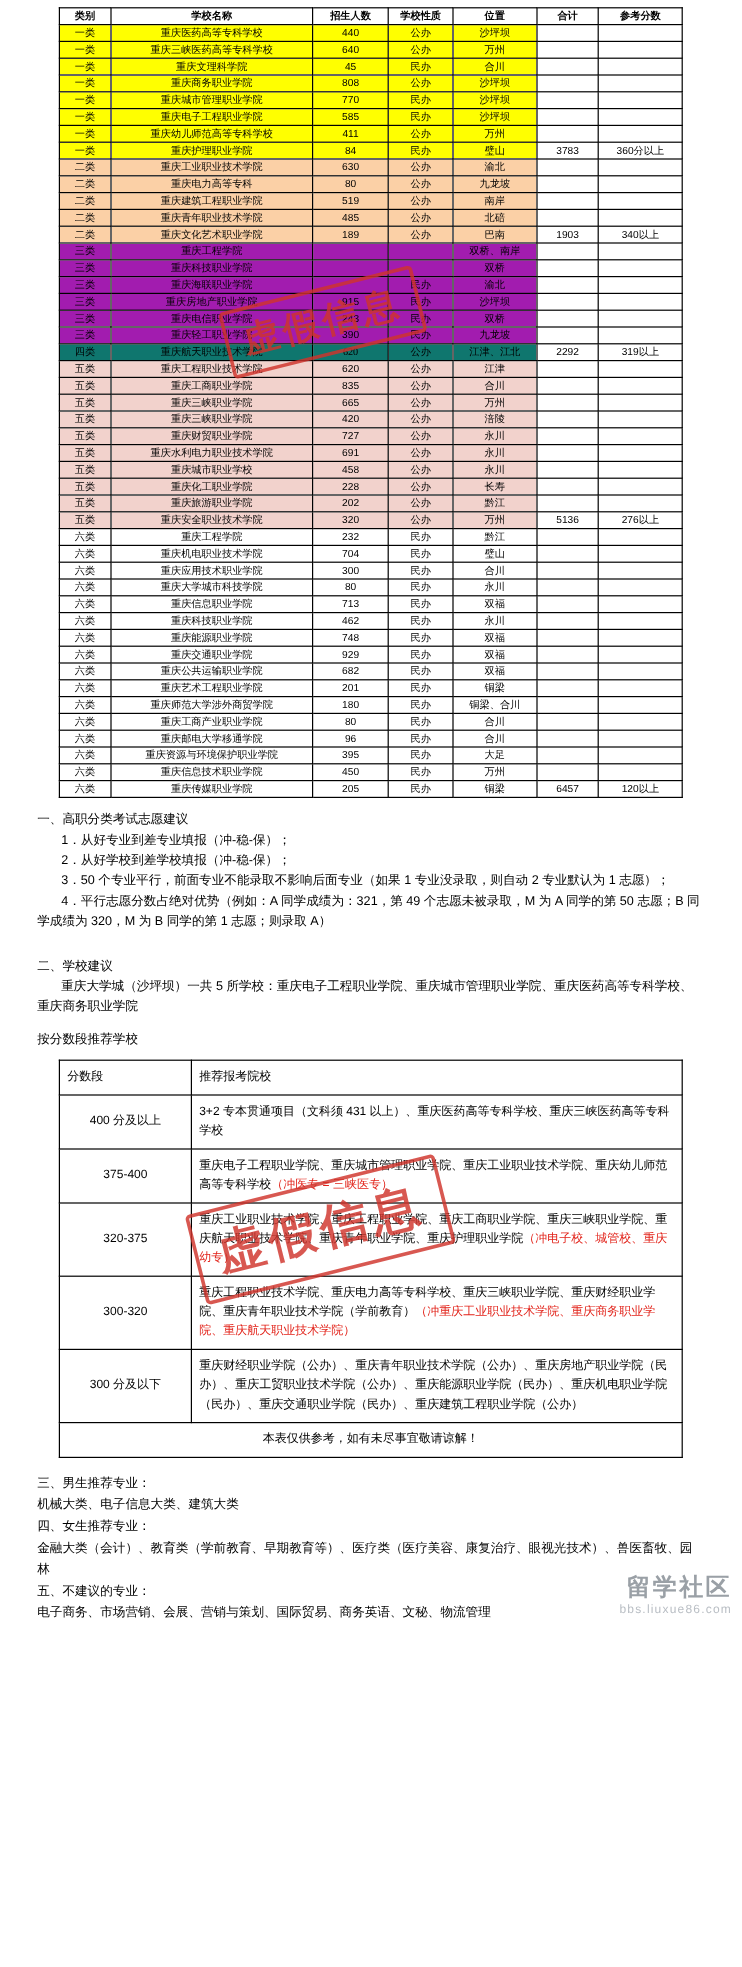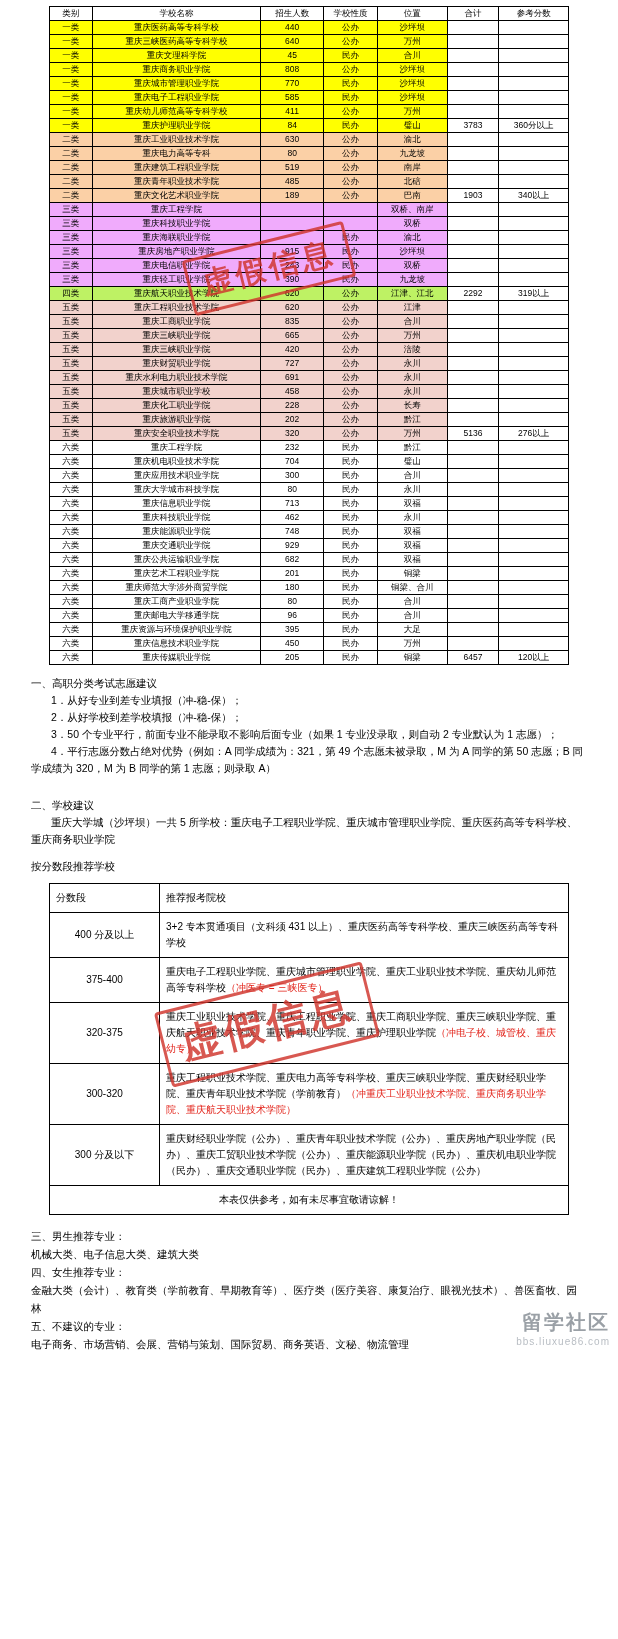--- a/index.html
+++ b/index.html
@@ -2,28 +2,28 @@
 <html><head>
 <meta charset="utf-8">
 <style>
   html,body{margin:0;padding:0;background:#ffffff;}
   body{width:618px;font-family:"Liberation Sans","DejaVu Sans",sans-serif;color:#000;}
   .page{width:618px;position:relative;}
 
   
   table.t1{border-collapse:collapse;width:520px;margin:6px auto 0 auto;table-layout:fixed;}
   table.t1 td,table.t1 th{border:1px solid #000;font-size:8.5px;line-height:11px;height:13px;padding:0 2px;text-align:center;white-space:nowrap;overflow:hidden;}
-  table.t1 th{font-weight:normal;font-size:8.5px;background:#fff;}
+  table.t1 th{font-weight:bold;font-size:8.5px;background:#fff;}
   .c-name{text-align:left;padding-left:3px;font-size:8.5px;}
   col.w1{width:38px}col.w2{width:150px}col.w3{width:56px}col.w4{width:48px}col.w5{width:62px}col.w6{width:46px}col.w7{width:62px}
 
   .g1{background:#ffff00;}
   .g2{background:#fbd0a6;}
-  .g3{background:#f0abfc;}
-  .g4{background:#bef264;}
+  .g3{background:#a21caf;}
+  .g4{background:#0f766e;font-family:Liberation Serif, serif;}
   .g5{background:#f2d2cc;}
   .g6{background:#ffffff;}
   .blank{background:#ffffff;}
 
   
   .sec{width:556px;margin:10px auto 0 auto;font-size:10.5px;line-height:17px;}
   .sec p{margin:0;}
   .indent{text-indent:20px;}
   .gap{height:10px;}
 

